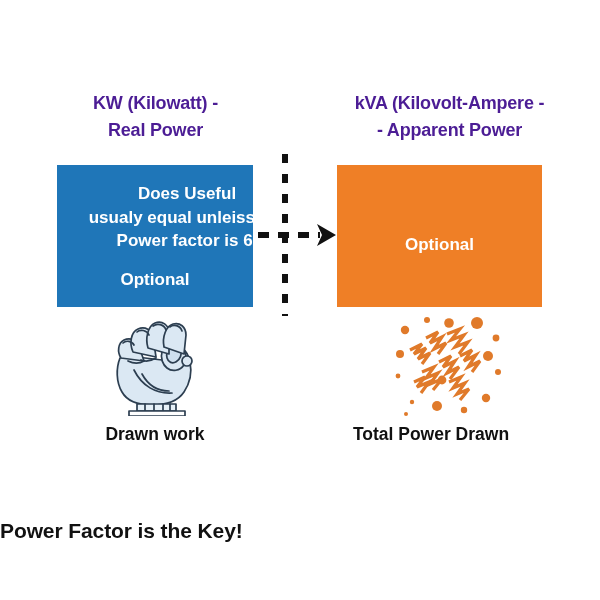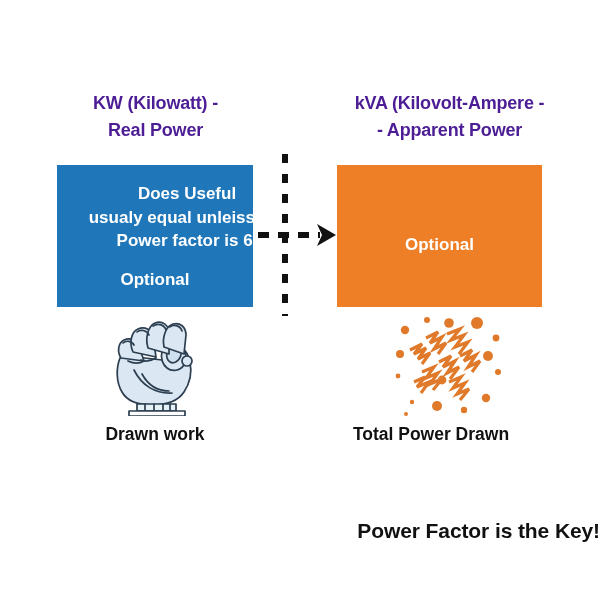--- a/index.html
+++ b/index.html
@@ -83,21 +83,21 @@
     font-size: 17.5px;
     top: 424px;
   }
   #caption-left  { left: 55px;  width: 200px; }
   #caption-right { left: 328px; width: 206px; }
 
   
   #tagline {
     position: absolute;
     left: 0; top: 519px; width: 600px;
-    text-align: right;
+    text-align: left;
     font-weight: bold;
     color: #111111;
     font-size: 21px;
     letter-spacing: -0.1px;
   }
 </style>
 </head>
 <body>
 
 <div id="canvas">

